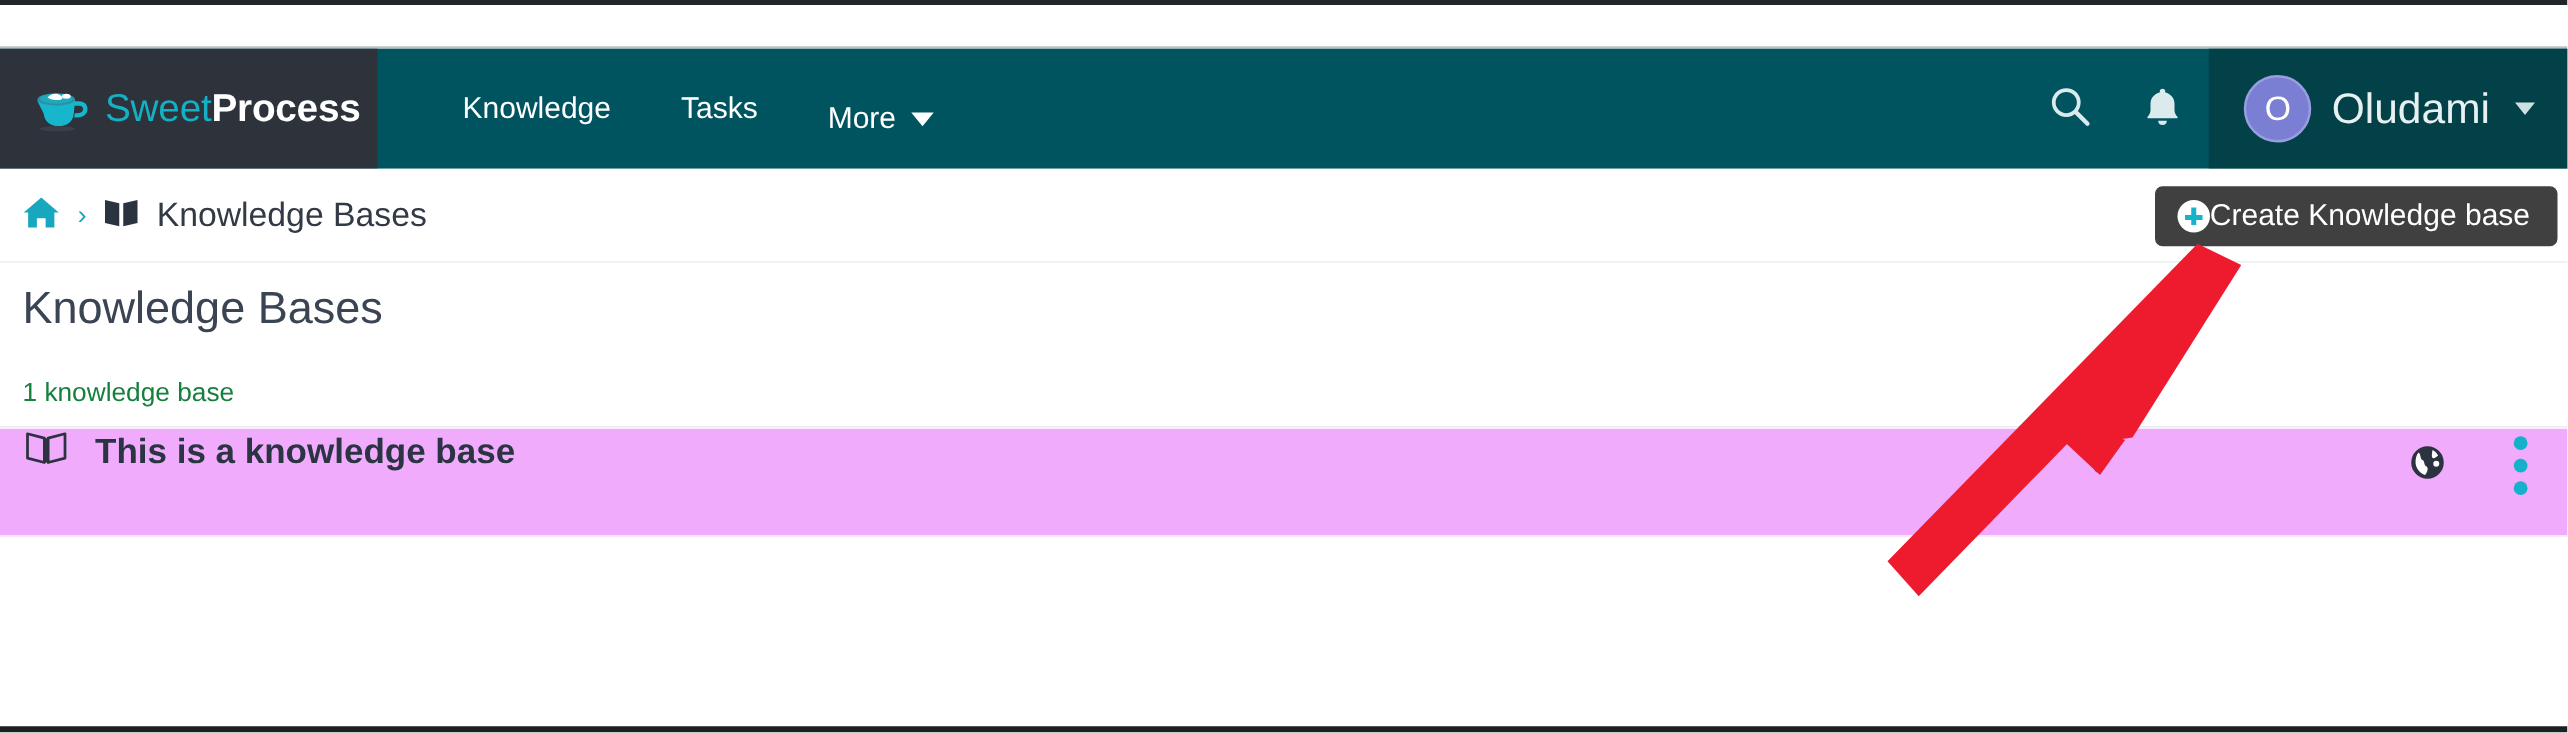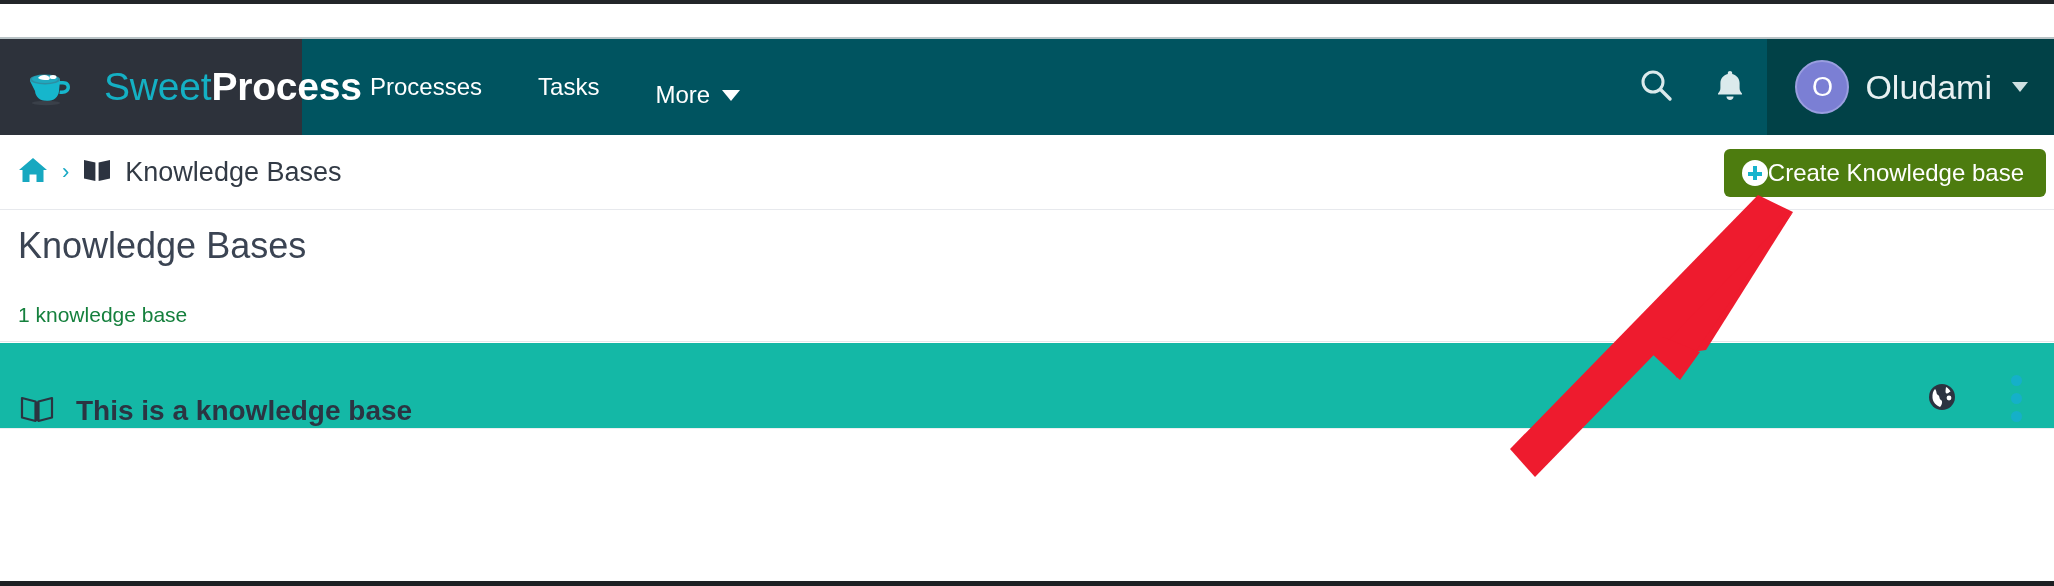--- a/index.html
+++ b/index.html
@@ -36,21 +36,21 @@
     background:#005460;
     display:flex; align-items:stretch;
   }
   .brand {
     width:302px; height:100%;
     background:#2d323b;
     display:flex; align-items:center; padding-left:26px;
     flex: 0 0 302px;
   }
   .brand-cup { width:46px; height:40px; position:relative; margin-right:12px; flex:0 0 46px;}
-  .brand-text { font-size:39px; letter-spacing:-0.2px; white-space:nowrap;margin-left:20px; }
+  .brand-text { font-size:31px; letter-spacing:-0.2px; white-space:nowrap; }
   .brand-sweet { color:#14b0c4; font-weight:400; }
   .brand-process { color:#ffffff; font-weight:700; }
 
   .nav-links {
     display:flex; align-items:center; height:100%;
     padding-left:40px;
   }
   .nav-link {
     color:#ffffff; font-size:24px; font-weight:400;
     padding:0 28px; height:100%;
@@ -104,21 +104,21 @@
     border-bottom:1px solid #e7e9ed;
   }
   .crumb {
     display:flex; align-items:center; gap:14px;
     padding-left:18px;
   }
   .crumb-sep { color:#1aa9c4; font-size:22px; }
   .crumb-text { color:#323a45; font-size:27px; white-space:nowrap; }
   .create-btn {
     position:absolute; right:8px; top:14px;
-    background:#4d7c0f; color:#ffffff;
+    background:#404040; color:#ffffff;
     border:none; border-radius:6px;
     height:48px; padding:0 22px 0 18px;
     display:flex; align-items:center; gap:0;
     font-size:24px; font-family:inherit;
     cursor:pointer; white-space:nowrap;
   }
   .plus-circle {
     width:26px; height:26px; border-radius:50%;
     background:#ffffff; position:relative; flex:0 0 26px;
   }
@@ -139,23 +139,23 @@
     border-bottom:1px solid #e5e7eb;
   }
   .count-text {
     position:absolute; top:303px; left:18px;
     font-size:21px; color:#15803d;
     white-space:nowrap;
   }
 
   .kb-row {
     position:absolute; top:343px; left:0; width:2054px; height:86px;
-    display:flex; align-items:flex-end;
+    display:flex; align-items:flex-start;
     border-bottom:1px solid #eceef1;
-    background:#14b8a6;
+    background:#f0abfc;
   }
   .kb-left { display:flex; align-items:center; gap:22px; padding-left:20px; }
   .kb-name { font-size:28px; font-weight:700; color:#2b3442; white-space:nowrap; }
   .kb-right {
     margin-left:auto; display:flex; align-items:center; gap:48px;
     padding-right:26px;
   }
   .kebab { display:flex; flex-direction:column; gap:7px; cursor:pointer; padding:6px; }
   .kebab span { width:11px; height:11px; border-radius:50%; background:#15b0c9; display:block; }
 
@@ -187,21 +187,21 @@
           <ellipse cx="27" cy="10" rx="3.5" ry="2" fill="#ffffff"></ellipse>
           <ellipse cx="20" cy="36" rx="14" ry="2.2" fill="#3a4049"></ellipse>
         </svg>
       </div>
       <div class="brand-text">
         <span class="brand-sweet">Sweet</span><span class="brand-process">Process</span>
       </div>
     </div>
 
     <div class="nav-links">
-      <div class="nav-link">Processes</div>
+      <div class="nav-link">Knowledge</div>
       <div class="nav-link">Tasks</div>
       <div class="nav-link more">
         <span>More</span>
         <span class="chev-down"></span>
       </div>
     </div>
 
     <div class="nav-right">
       <div class="icon-btn">
         <span>

